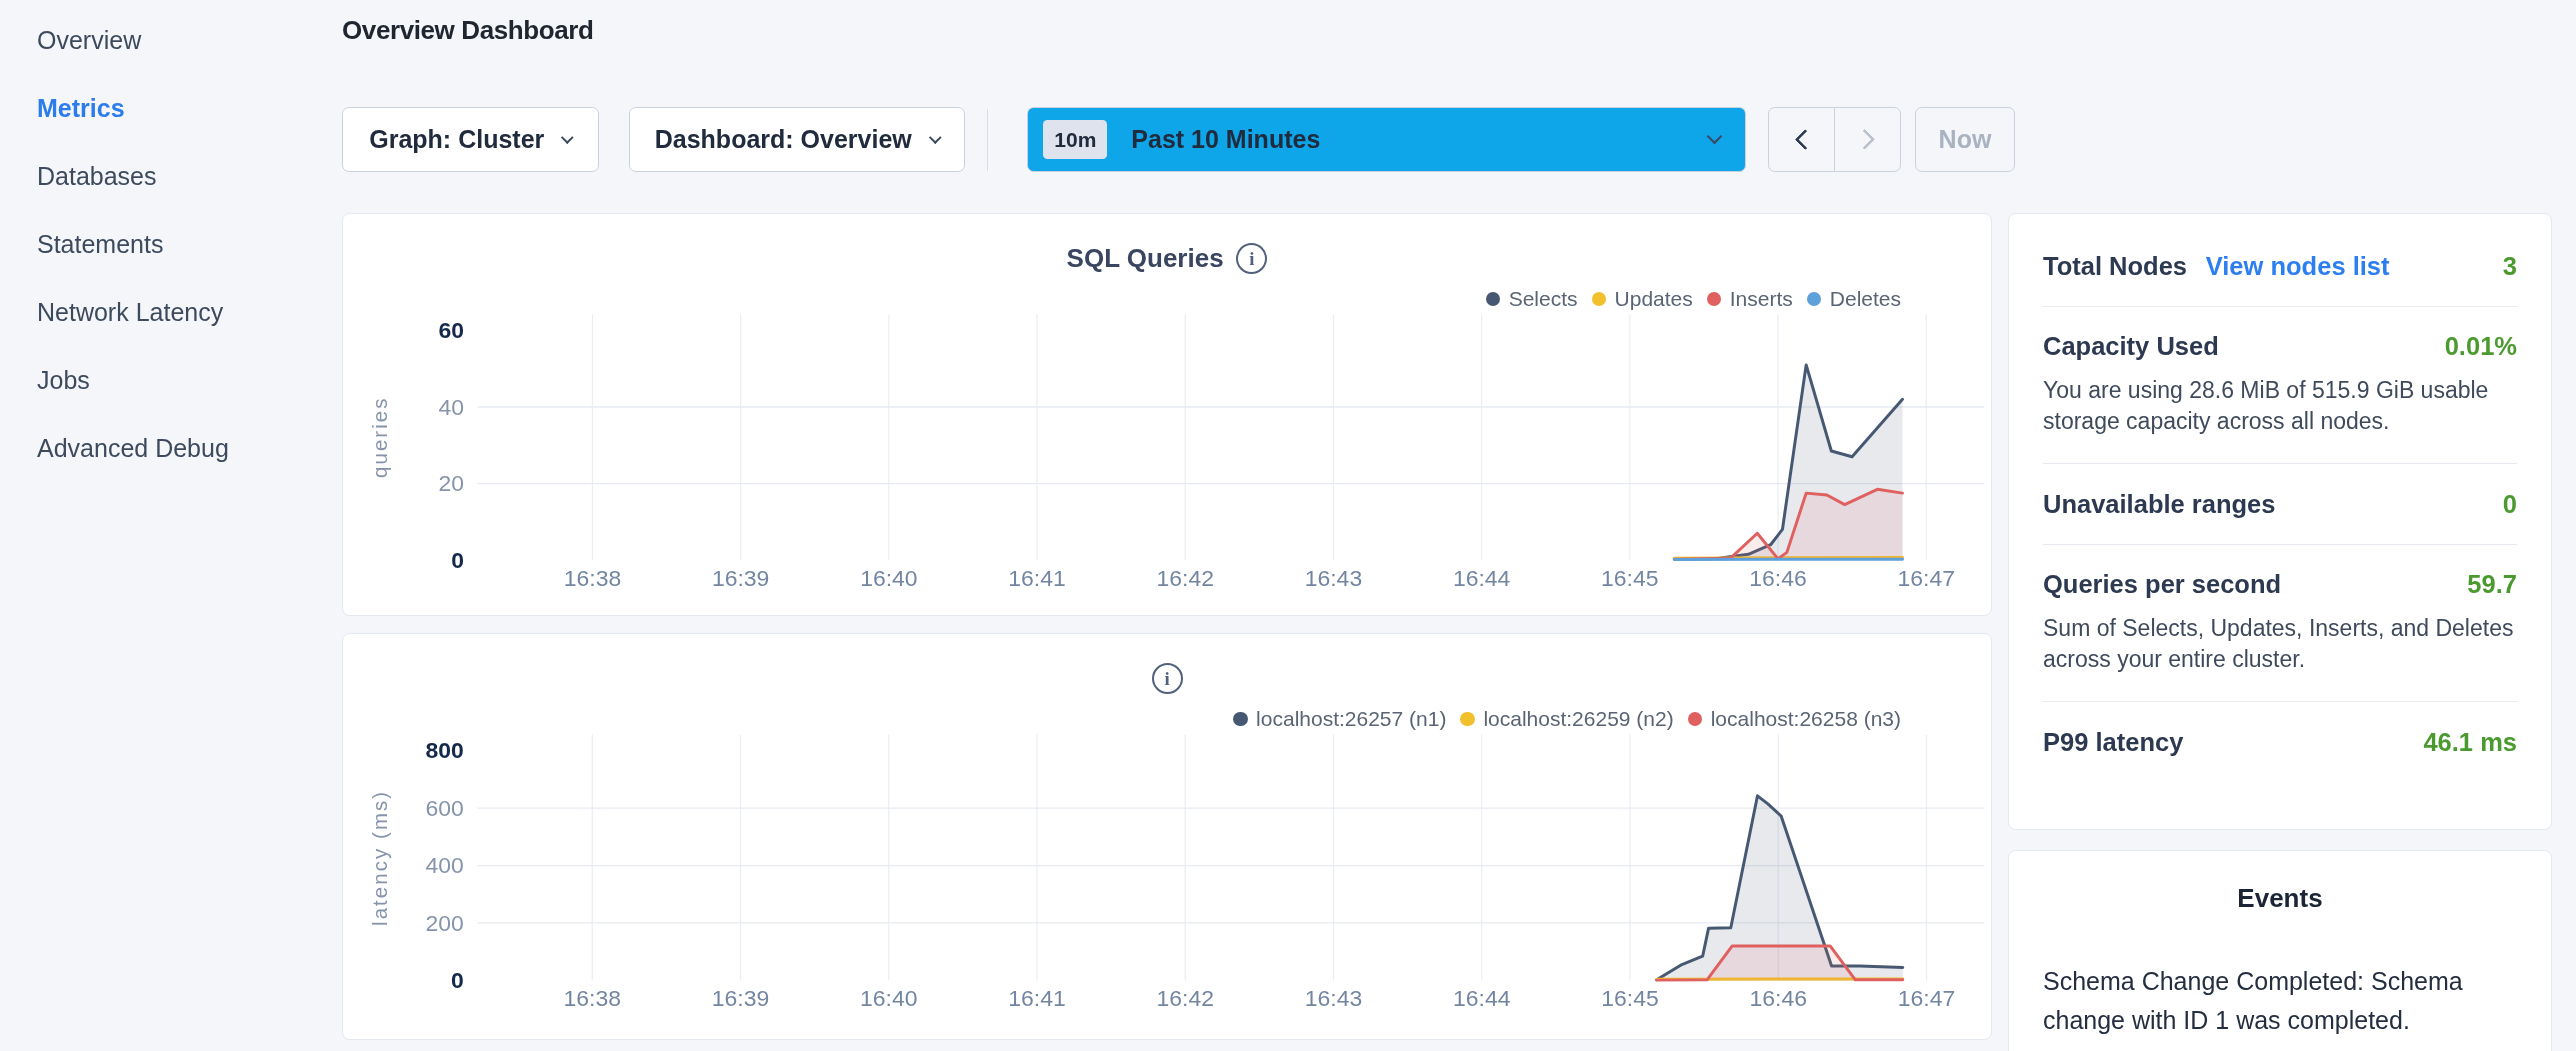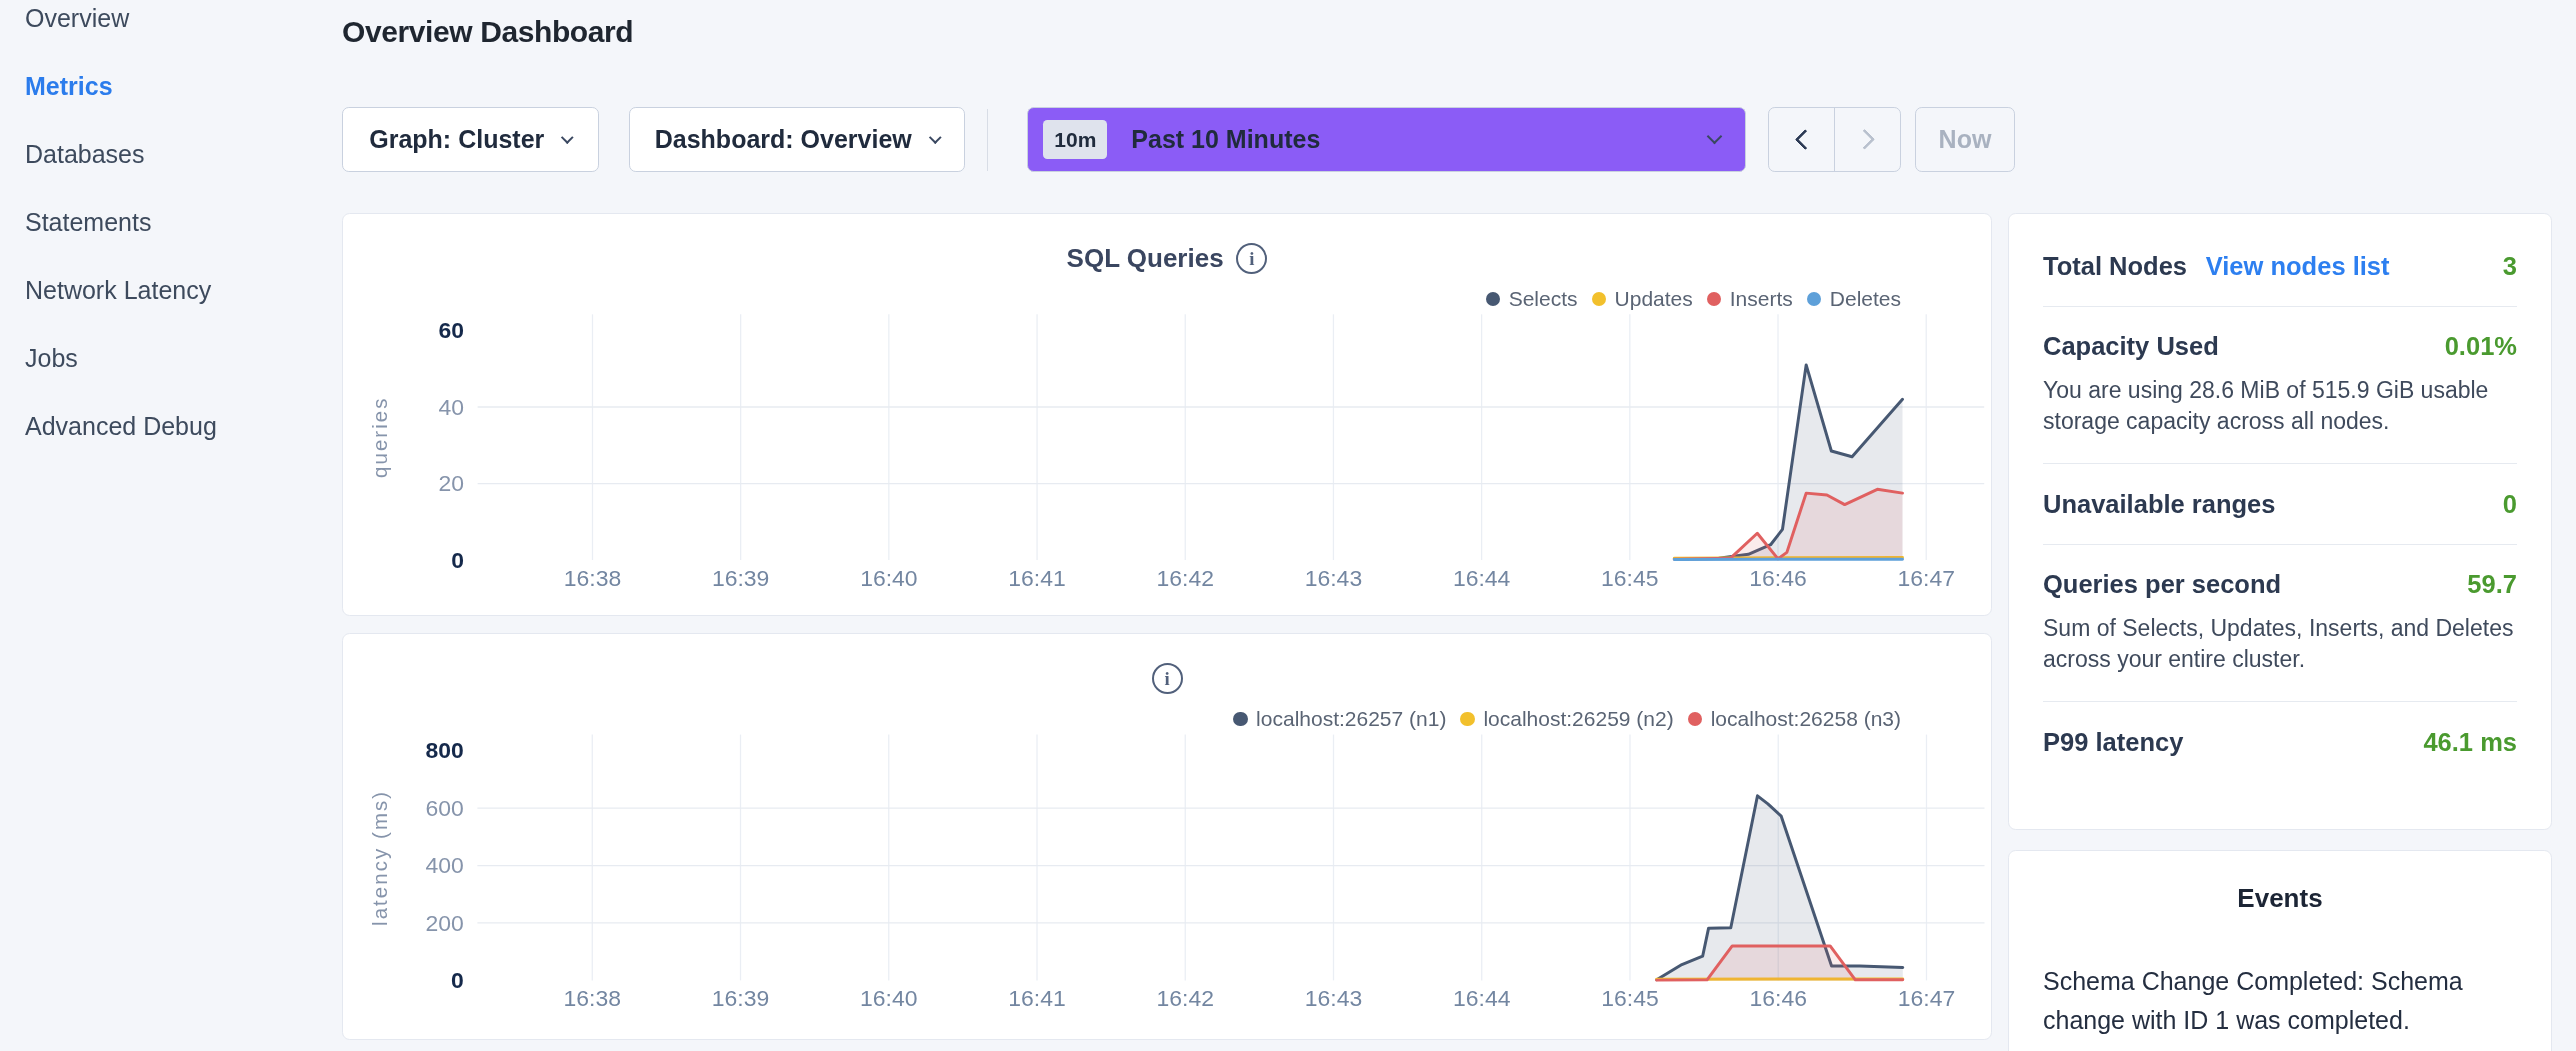--- a/index.html
+++ b/index.html
@@ -2,36 +2,36 @@
 <html style="font-size:13.6px"><head>
 <meta charset="utf-8">
 <style>
   * { margin:0; padding:0; box-sizing:border-box; }
   html,body { background:#f4f6fa; }
   .page {
     position:relative; width:2576px; height:1051px; overflow:hidden;
     background:#f4f6fa; font-family:"Liberation Sans", sans-serif; color:#3d4a5d;
   }
   
-  .sidebar { position:absolute; left:4px; top:0; width:342px; height:100%; padding:6px 0 0 21px; }
+  .sidebar { position:absolute; left:16px; top:0; width:342px; height:100%; padding:28px 0 0 21px; }
   .nav-item { font-size:25px; line-height:25px; margin-bottom:43px; color:#3d4a5d; cursor:pointer; }
   .nav-item.active { color:#2b7cec; font-weight:bold; }
   
-  .page-title { position:absolute; left:342px; top:15.3px; font-size:30px; font-weight:600; color:#1f2630; letter-spacing:-0.4px; }
+  .page-title { position:absolute; left:342px; top:15.3px; font-size:26px; font-weight:600; color:#1f2630; letter-spacing:-0.4px; }
   .controls { position:absolute; left:342px; top:107px; height:65px; }
   .ctl-btn {
     position:absolute; top:0; height:65px; background:#fff; border:0.9px solid #c9d1df;
     border-radius:6.8px; display:flex; align-items:center; justify-content:center;
     font-size:25px; font-weight:bold; color:#202b3d; gap:19px; cursor:pointer;
   }
   .btn-graph { left:0; width:257px; }
   .btn-dashboard { left:287px; width:336px; }
   .v-divider { position:absolute; left:645px; top:1.7px; width:0.9px; height:62px; background:#d8dde6; }
   .timepicker {
-    position:absolute; left:685px; top:0; width:719px; height:65px; background:#8b5cf6;
+    position:absolute; left:685px; top:0; width:719px; height:65px; background:#0ea5e9;
     border:0.9px solid #c9d1df; border-radius:6.8px; display:flex; align-items:center;
     padding:0 25.5px 0 15.3px; cursor:pointer;
   }
   .time-badge { background:#dfe3ed; border-radius:4.3px; font-size:21px; font-weight:bold; color:#202b3d; padding:7.7px 11px; }
   .time-label { font-size:25px; font-weight:bold; color:#202b3d; margin-left:24px; }
   .timepicker .chev-down { margin-left:auto; }
   .chev-down { width:11px; height:11px; border-right:2.6px solid #3a4861; border-bottom:2.6px solid #3a4861; transform:rotate(45deg); margin-top:-5.1px; }
   .arrow-group { position:absolute; left:1426px; top:0; width:133px; height:65px; border:0.9px solid #c9d1df; border-radius:6.8px; display:flex; }
   .arrow-half { flex:1; display:flex; align-items:center; justify-content:center; cursor:pointer; }
   .arrow-half + .arrow-half { border-left:0.9px solid #c9d1df; }

